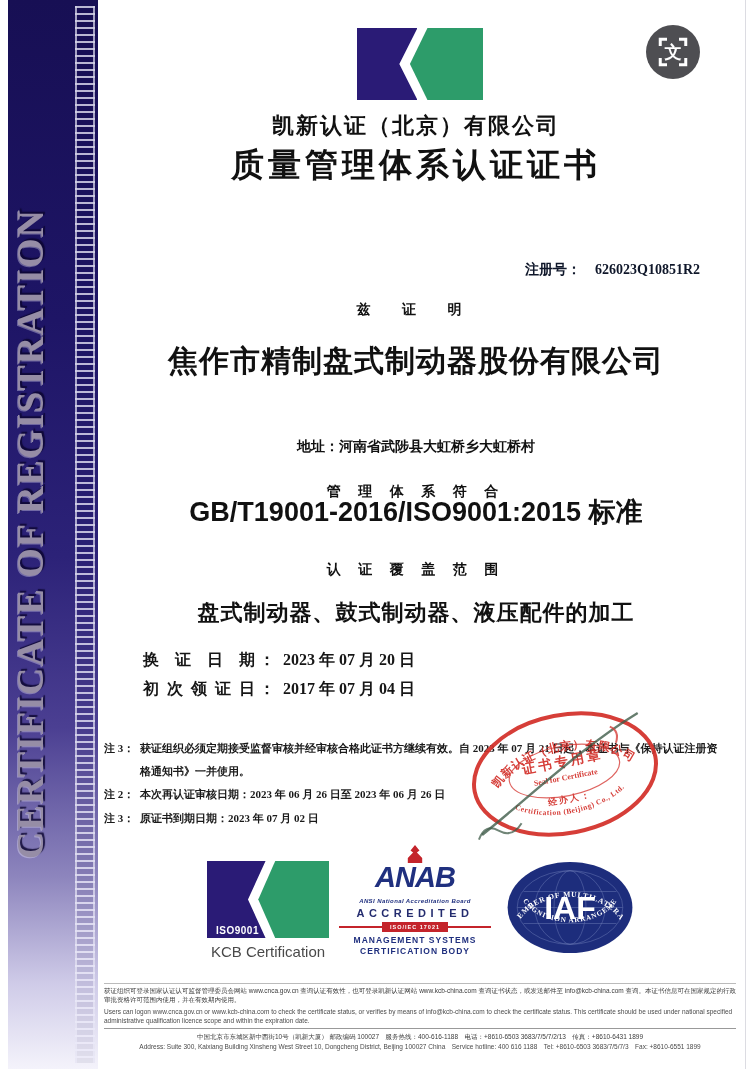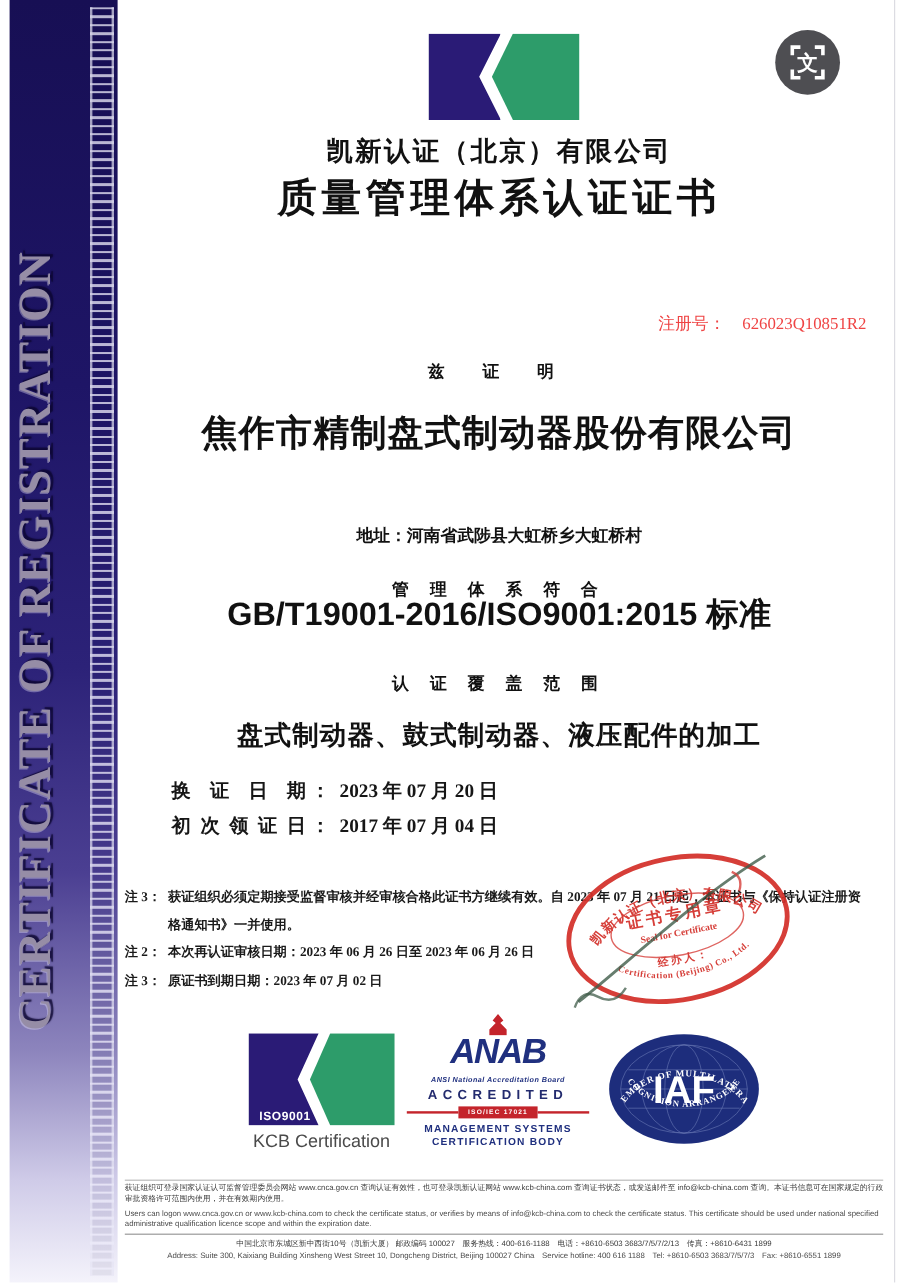--- a/index.html
+++ b/index.html
@@ -32,21 +32,21 @@
 
   
   .translate-btn { position:absolute; left:646px; top:25px; width:54px; height:54px; border-radius:50%;
     background:#4e4e52; border:none; cursor:pointer; padding:9px; }
   .translate-btn svg { width:100%; height:100%; display:block; }
 
   .center-line { position:absolute; left:92px; right:10px; text-align:center; color:#111; }
   .hdr-company { top:111px; font-size:22px; font-weight:bold; letter-spacing:2px; }
   .hdr-title   { top:143px; font-size:33px; font-weight:bold; letter-spacing:4px; }
 
-  .reg-row { position:absolute; top:261px; right:28px; font-size:14px; font-weight:normal; color:#ef4444; }
+  .reg-row { position:absolute; top:261px; right:50px; font-size:14px; font-weight:bold; color:#0f172a; }
   .reg-row .reg-value { margin-left:14px; font-family:"Liberation Serif",serif; }
 
   .certify-intro { top:301px; font-size:14px; font-weight:bold; letter-spacing:14px; }
   .company-name  { top:341px; font-size:30px; font-weight:bold; letter-spacing:1px;
                    font-family:"Liberation Sans","Liberation Serif",sans-serif; }
   .credit-code   { top:401px; font-size:14px; font-weight:bold; }
   .org-address   { top:438px; font-size:14px; font-weight:bold; }
   .conform-label { top:483px; font-size:14px; font-weight:bold; letter-spacing:7px; }
   .standard-name { top:494px; font-size:27px; font-weight:bold; font-family:"Liberation Sans",sans-serif; }
   .scope-label   { top:561px; font-size:14px; font-weight:bold; letter-spacing:7px; }

